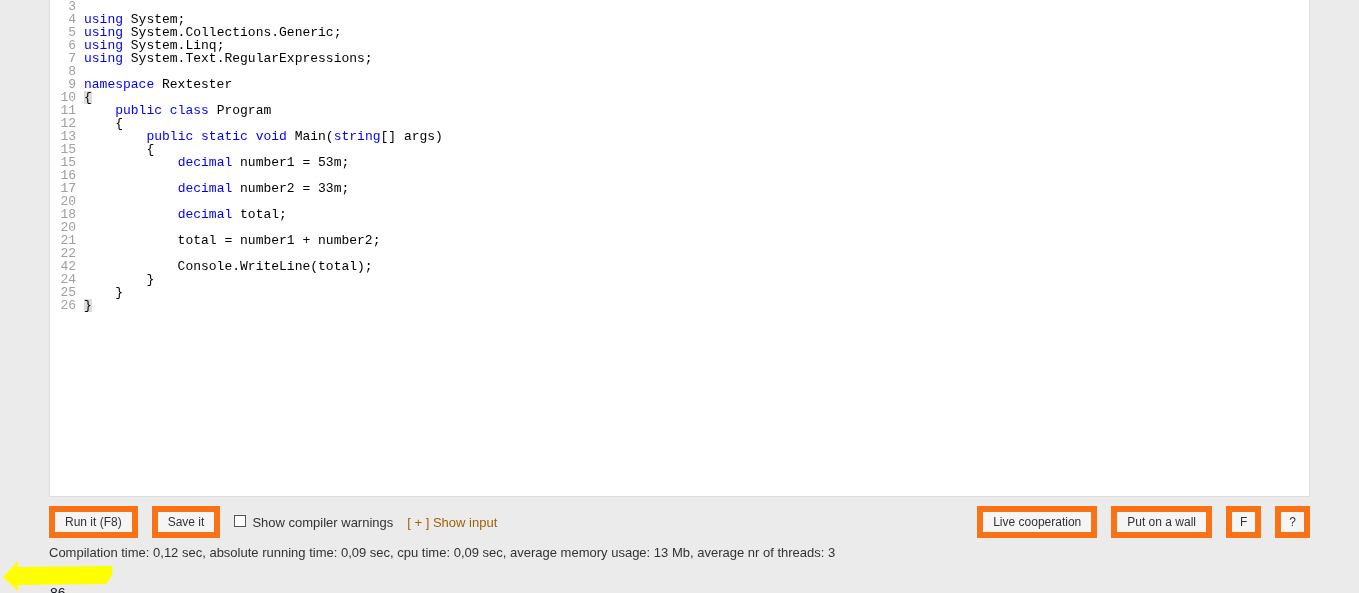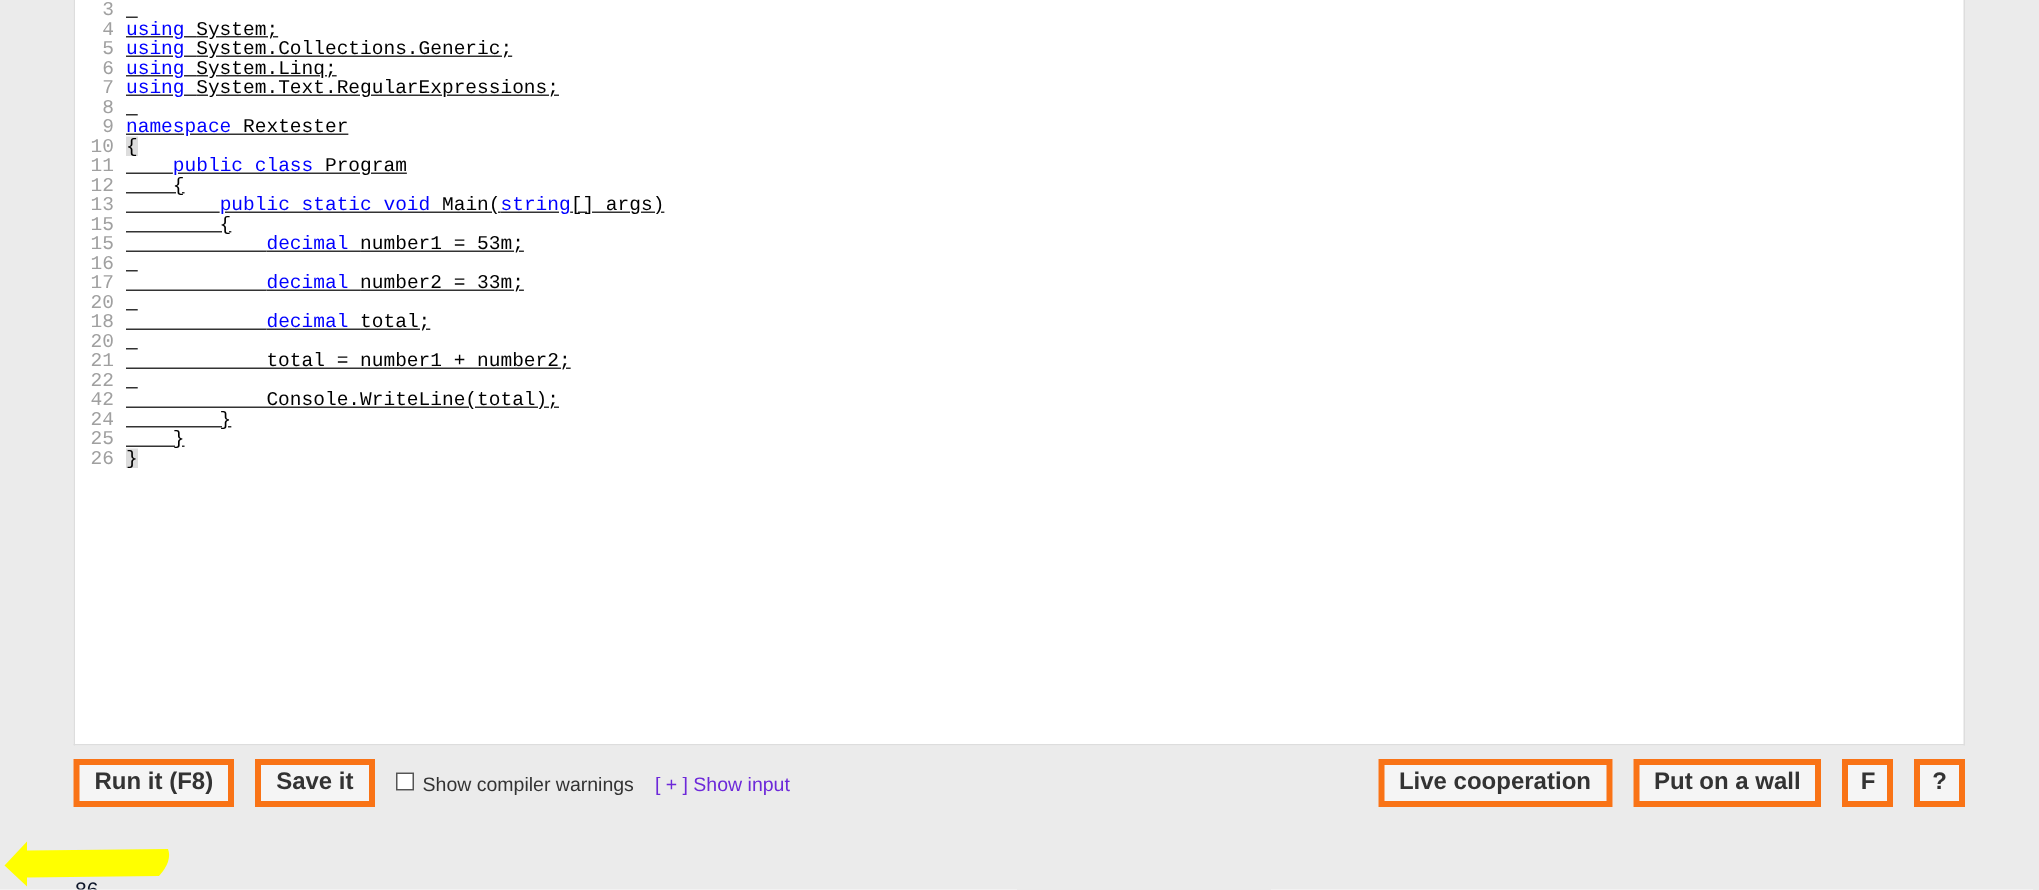--- a/index.html
+++ b/index.html
@@ -41,58 +41,58 @@
     color: #a0a0a0;
     padding-top: 0;
     user-select: none;
   }
   .gutter div { height: 13px; padding-right: 4px; }
   .code {
     position: absolute;
     left: 34px;
     top: 0;
   }
-  .code div { height: 13px; text-decoration: underline; }
+  .code div { height: 13px; }
   .kw { color: #0000ff; }
   .plain { color: #000; }
   .hlbox { background: #ddd; display: inline-block; line-height: 13px; }
 
   .controls {
     position: absolute;
     left: 49px;
     top: 508px;
     width: 1261px;
     height: 28px;
     display: flex;
     align-items: center;
     font-size: 13px;
     color: #333;
   }
   .btn {
-    border: 4px solid #f97316;
+    border: 6px solid #f97316;
     background: #f5f5f5;
     padding: 3px 10px;
-    font-size: 16px;
+    font-size: 12px;
     font-family: Arial, Helvetica, sans-serif;
-    font-weight: bold;
+    font-weight: normal;
     color: #333;
     cursor: pointer;
     margin-right: 14px;
   }
   .checklabel {
     display: inline-flex;
     align-items: flex-start;
     margin-right: 14px;
     cursor: pointer;
   }
   .checklabel .box {
     width: 12px; height: 12px; border: 1px solid #555; margin-right: 6px;
     display: inline-block; background: #fff;
   }
-  .link { color: #6d28d9; cursor: pointer; }
+  .link { color: #a16207; cursor: pointer; }
   .spacer { flex: 1; }
 
   .stats {
     position: absolute;
     left: 49px;
     top: 545px;
     font-size: 13px;
     color: #333;
   }
 
@@ -131,20 +131,21 @@
       <span>Show compiler warnings</span>
     </label>
     <span class="link">[ + ] Show input</span>
     <span class="spacer"></span>
     <button class="btn">Live cooperation</button>
     <button class="btn">Put on a wall</button>
     <button class="btn" style="min-width:28px;padding:3px 8px;">F</button>
     <button class="btn" style="min-width:28px;padding:3px 8px;margin-right:0;">?</button>
   </div>
 
+  <div class="stats">Compilation time: 0,12 sec, absolute running time: 0,09 sec, cpu time: 0,09 sec, average memory usage: 13 Mb, average nr of threads: 3</div>
 
   <div class="highlight86">
     <svg viewBox="0 0 115 38">
       <path d="M 3 22 L 18 6 L 18 12 L 112 11 Q 115 19 106 29 L 18 30 L 18 36 Z" fill="#ffff00"></path>
     </svg>
   </div>
   <div class="out86">86</div>
 </div>
 
 </body></html>

